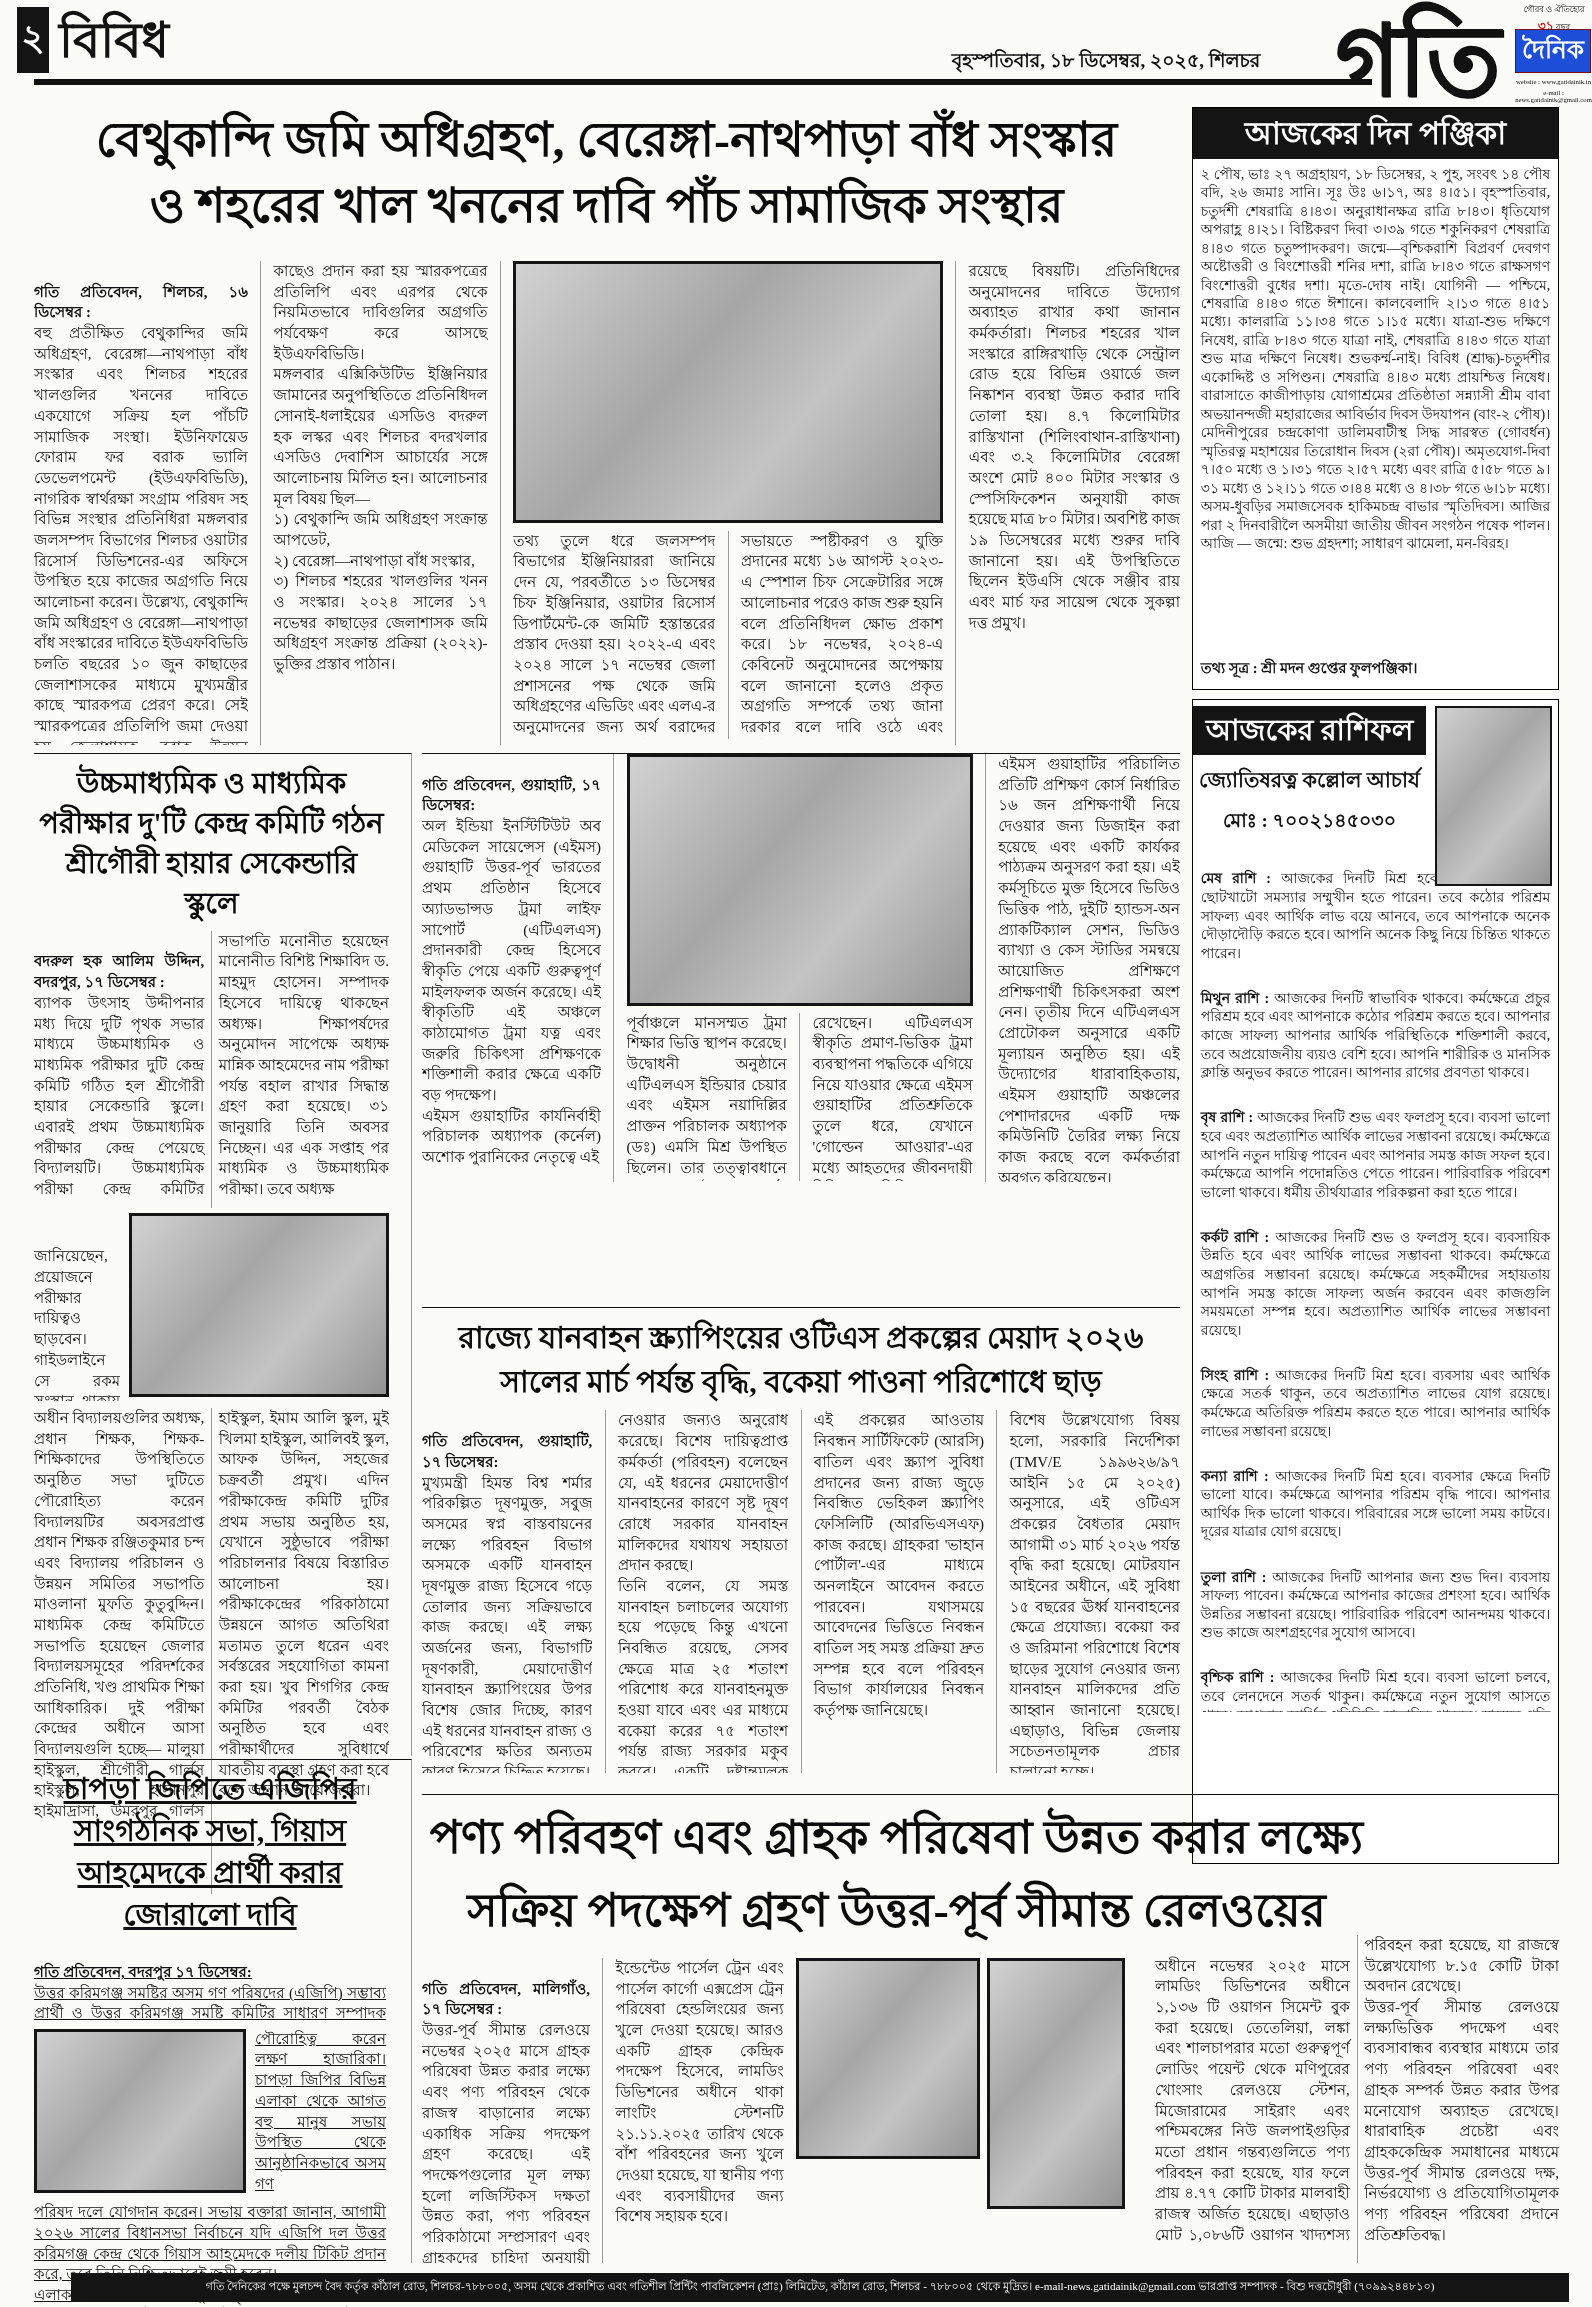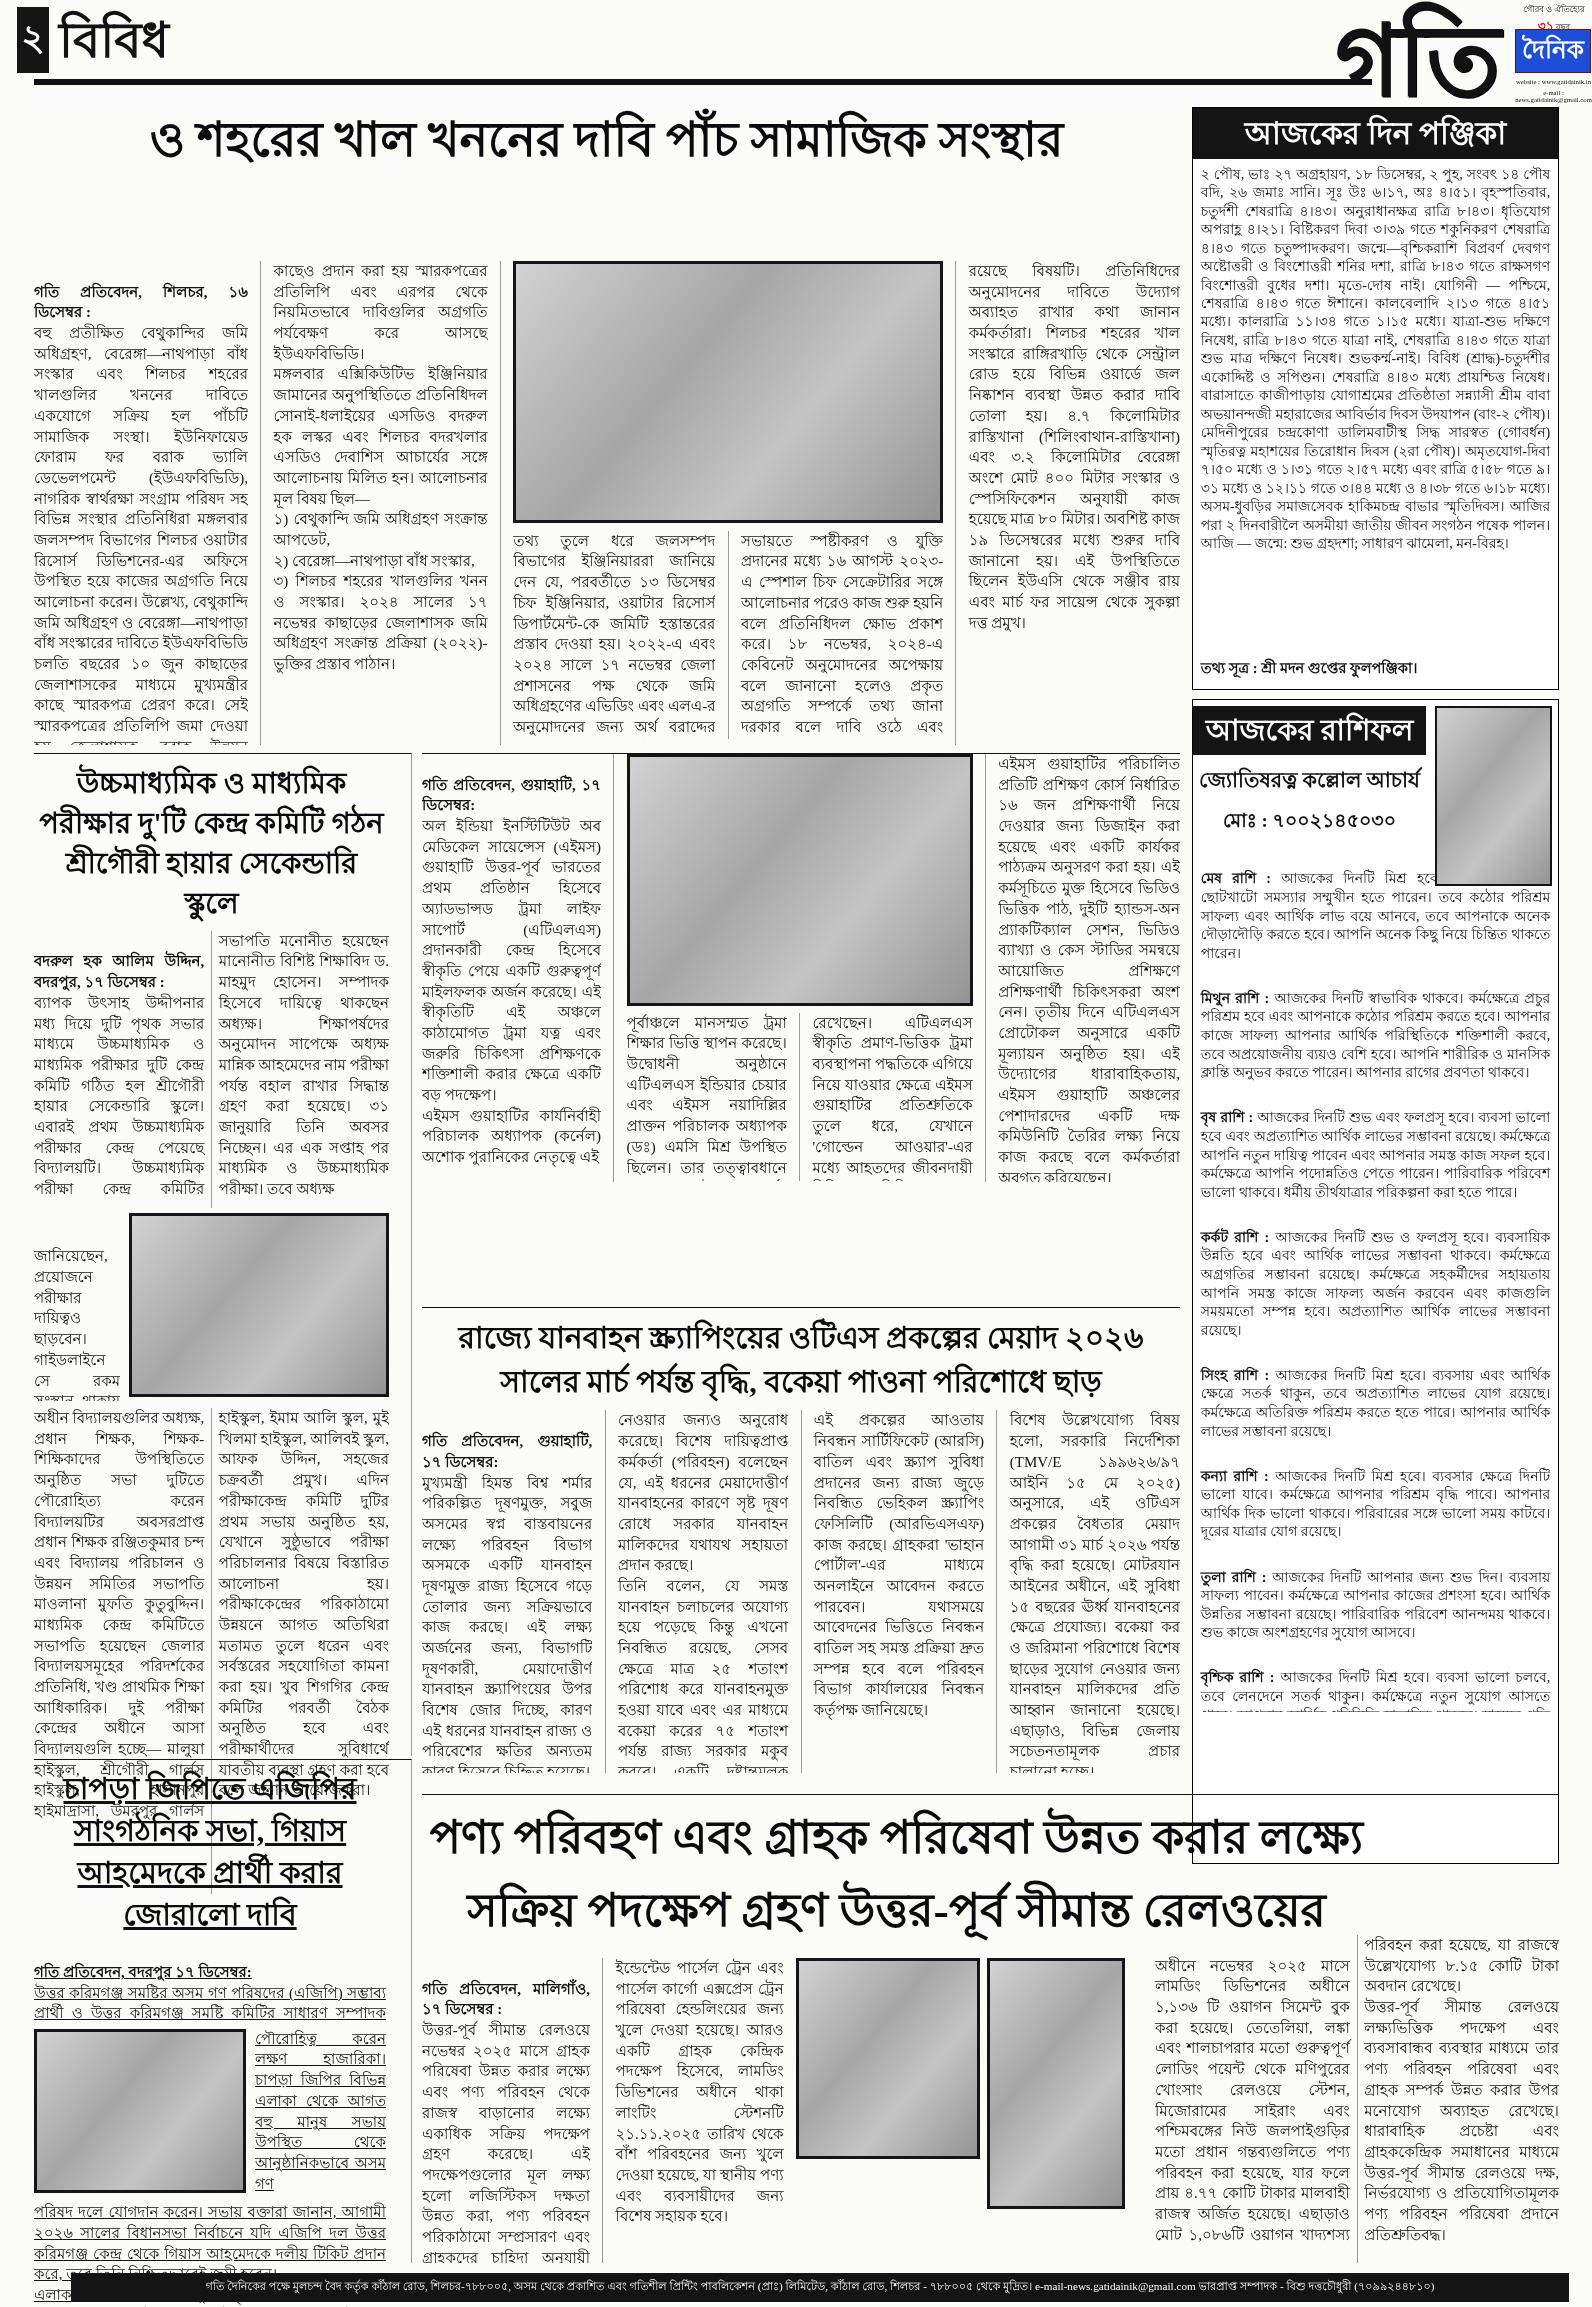--- a/index.html
+++ b/index.html
@@ -25,36 +25,38 @@
 </head>
 <body>
 
 <div class="page">
 
   <div class="abs bar" style="left:17px;top:6.7px;width:32px;height:66px;display:flex;align-items:center;justify-content:center;">
     <span style="font-size:36px;font-weight:bold;">২</span>
   </div>
   <div class="abs" style="left:59px;top:3.4px;font-size:49px;font-weight:bold;">বিবিধ</div>
 
+  <div class="abs" style="left:849px;top:46px;width:514px;text-align:center;font-size:19px;font-weight:bold;">বৃহস্পতিবার, ১৮ ডিসেম্বর, ২০২৫, শিলচর</div>
 
   <div class="abs" style="left:1335px;top:0px;width:258px;height:105px;">
     <span class="abs" style="left:0;top:-15.6px;font-size:99px;font-weight:bold;letter-spacing:-2.2px;text-shadow:1.1px 1.1px 0 #000;">গতি</span>
     <span class="abs" style="left:180px;top:3.4px;width:78px;font-size:8.4px;text-align:center;">
       <span>গৌরব ও ঐতিহ্যের</span>
       <span style="color:#c41218;font-weight:bold;font-size:12.3px;">৩১</span>
       <span>বছর</span>
     </span>
     <span class="abs" style="left:180px;top:29px;width:76px;height:44px;background:#1d4ed8;color:#fff;font-size:24.6px;font-weight:bold;display:flex;align-items:center;justify-content:center;border:1.1px solid #7d0a0e;">দৈনিক</span>
     <span class="abs" style="left:171px;top:78px;width:95px;font-size:6.7px;text-align:center;">website : www.gatidainik.in</span>
     <span class="abs" style="left:171px;top:89px;width:95px;font-size:6.7px;text-align:center;">e-mail : news.gatidainik@gmail.com</span>
   </div>
 
   <div class="abs hr" style="left:34px;top:79px;width:1338px;height:5.6px;"></div>
 
   <div class="abs hl" style="left:34px;top:107px;width:1145px;font-size:48px;line-height:66px;">
+    <div>বেথুকান্দি জমি অধিগ্রহণ, বেরেঙ্গা-নাথপাড়া বাঁধ সংস্কার</div>
     <div>ও শহরের খাল খননের দাবি পাঁচ সামাজিক সংস্থার</div>
   </div>
 
   <div class="abs" style="left:34px;top:261px;width:1146px;height:484px;">
     <div class="cols">
       <div class="col bt" style="flex:0 0 214px;">
         <span class="byl">গতি প্রতিবেদন, শিলচর, ১৬ ডিসেম্বর :</span>
         <span>বহু প্রতীক্ষিত বেথুকান্দির জমি অধিগ্রহণ, বেরেঙ্গা—নাথপাড়া বাঁধ সংস্কার এবং শিলচর শহরের খালগুলির খননের দাবিতে একযোগে সক্রিয় হল পাঁচটি সামাজিক সংস্থা। ইউনিফায়েড ফোরাম ফর বরাক ভ্যালি ডেভেলপমেন্ট (ইউএফবিভিডি), নাগরিক স্বার্থরক্ষা সংগ্রাম পরিষদ সহ বিভিন্ন সংস্থার প্রতিনিধিরা মঙ্গলবার জলসম্পদ বিভাগের শিলচর ওয়াটার রিসোর্স ডিভিশনের-এর অফিসে উপস্থিত হয়ে কাজের অগ্রগতি নিয়ে আলোচনা করেন। উল্লেখ্য, বেথুকান্দি জমি অধিগ্রহণ ও বেরেঙ্গা—নাথপাড়া বাঁধ সংস্কারের দাবিতে ইউএফবিভিডি চলতি বছরের ১০ জুন কাছাড়ের জেলাশাসকের মাধ্যমে মুখ্যমন্ত্রীর কাছে স্মারকপত্র প্রেরণ করে। সেই স্মারকপত্রের প্রতিলিপি জমা দেওয়া হয় জেলাশাসক, বরাক উন্নয়ন বিভাগের মন্ত্রী ও স্থানীয় বিধায়ক দীপায়ন চক্রবর্তী, এক্সিকিউটিভ ইঞ্জিনিয়ার জামানের</span>
       </div>
       <div class="col bt" style="flex:0 0 214px;">কাছেও প্রদান করা হয় স্মারকপত্রের প্রতিলিপি এবং এরপর থেকে নিয়মিতভাবে দাবিগুলির অগ্রগতি পর্যবেক্ষণ করে আসছে ইউএফবিভিডি।

